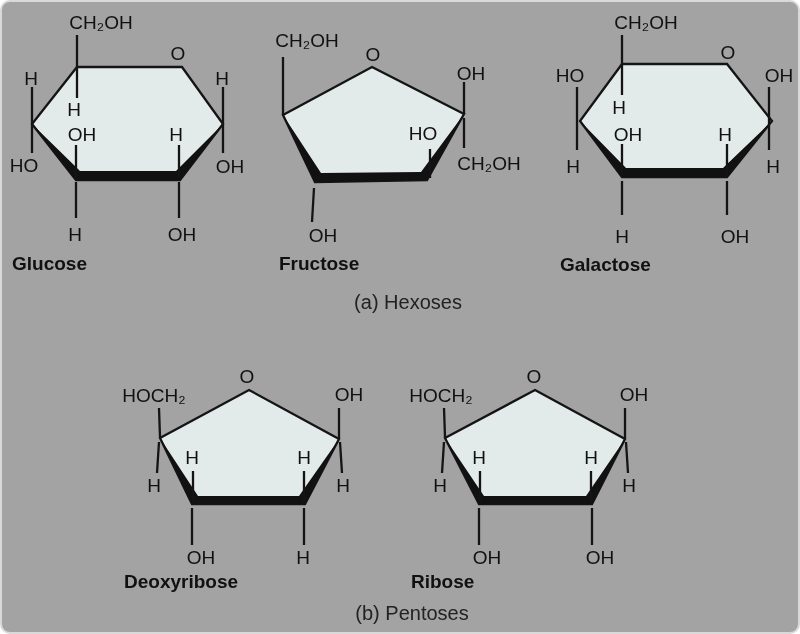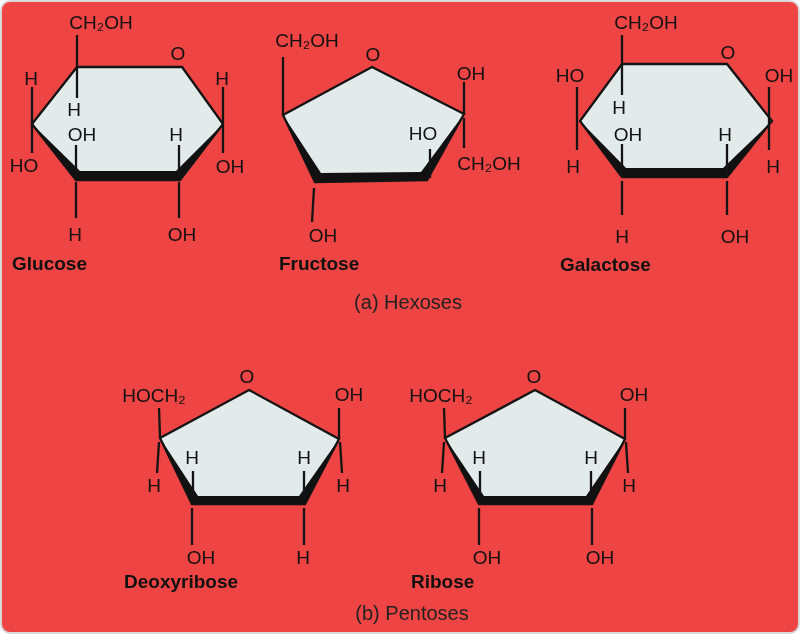--- a/index.html
+++ b/index.html
@@ -1,20 +1,20 @@
 <!DOCTYPE html>
 <html><head>
 <meta charset="utf-8">
 <style>
   html,body { margin:0; padding:0; background:#ffffff; }
   .panel {
     position:relative;
     width:800px; height:634px;
     box-sizing:border-box;
-    background:#ef4444;
+    background:#a3a3a3;
     border:2px solid #d9d9d9;
     border-radius:10px;
     overflow:hidden;
   }
   svg { position:absolute; left:0; top:0; }
   .ring   { stroke:#141414; stroke-width:2.3; stroke-linejoin:miter; }
   .wedge  { fill:#111111; stroke:none; }
   .bonds  { stroke:#141414; stroke-width:2.3; fill:none; stroke-linecap:butt; }
   .atom   { font-family:"Liberation Sans","DejaVu Sans",sans-serif; font-size:19px; fill:#111111; }
   .molname{ font-family:"Liberation Sans","DejaVu Sans",sans-serif; font-size:19px; font-weight:700; fill:#111111; }

